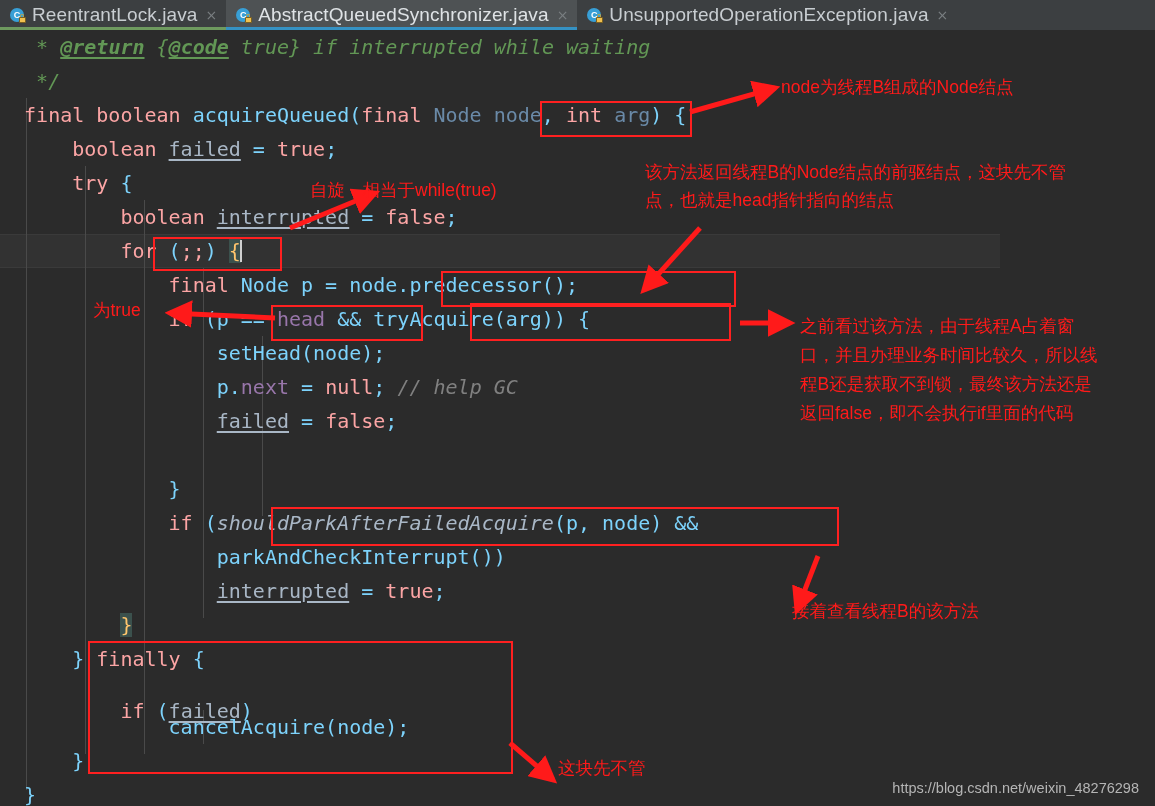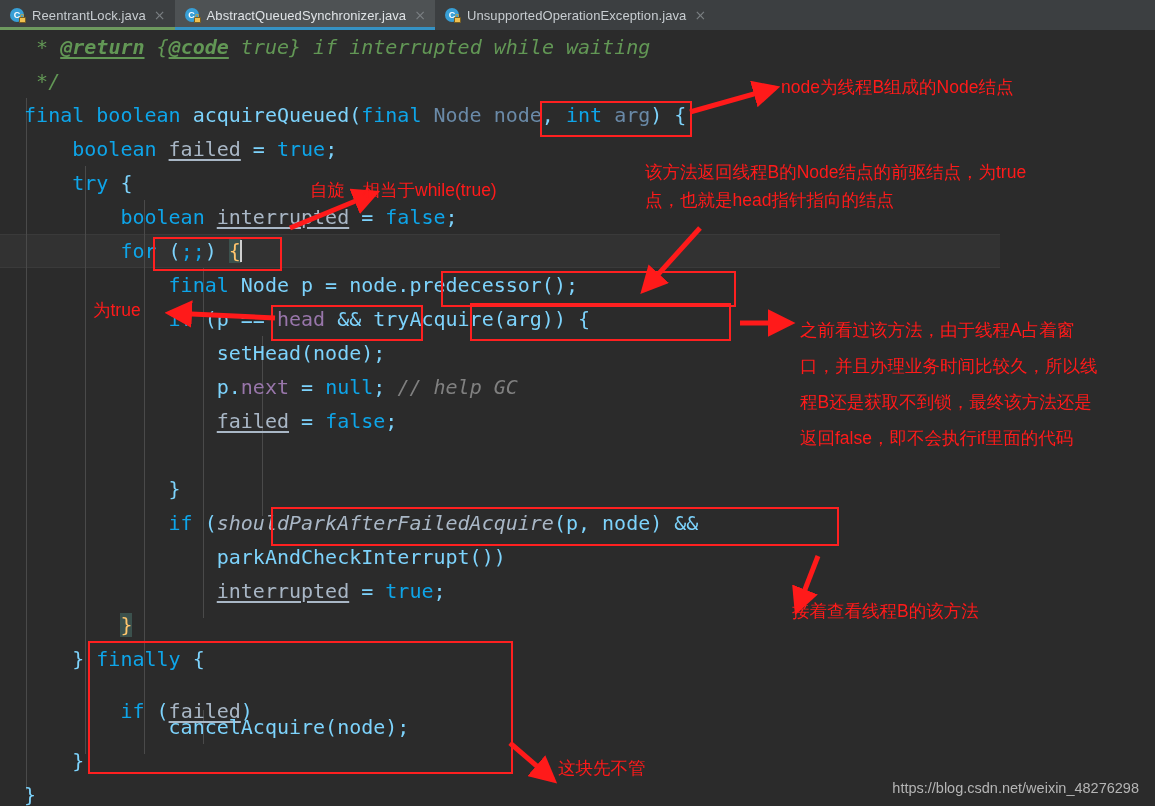--- a/index.html
+++ b/index.html
@@ -36,21 +36,21 @@
   .tab .underline {
     position: absolute;
     left: 0; right: 0; bottom: 0;
     height: 3px;
   }
   .tab.u-green .underline { background: #6e9a5f; }
   .tab.u-blue  .underline { background: #3592c4; }
   .tab.u-none  .underline { background: transparent; }
 
   .tab-label {
-    font-size: 13px;
+    font-size: 19px;
     color: #c8cdd1;
     white-space: nowrap;
     letter-spacing: 0.1px;
   }
   .tab.active .tab-label { color: #dfe3e6; }
 
   .tab-close {
     font-size: 14px;
     color: #7a7f82;
     line-height: 1;
@@ -112,21 +112,21 @@
     left: 0; top: 0;
     width: 1155px;
     font-family: "DejaVu Sans Mono", monospace;
     font-size: 20px;
     line-height: 34px;
     white-space: pre;
     color: #a9b7c6;
   }
   .line { position: absolute; left: 0; width: 100%; white-space: pre; }
 
-  .kw   { color: #0ea5e9; margin-top: 8px; }          
+  .kw   { color: #fca5a5; margin-top: 8px; }          
   .id   { color: #7dd3fc; }          
   .fld  { color: #9876aa; }          
   .loc  { color: #a9b7c6; text-decoration: underline; text-underline-offset: 3px; }
   .cmt  { color: #629755; font-style: italic; }
   .cmtb { color: #629755; font-style: italic; font-weight: bold; text-decoration: underline; text-underline-offset: 3px;}
   .lcmt { color: #808080; font-style: italic; }
   .stat { color: #a9b7c6; font-style: italic; }
   .par  { color: #6a8aa8; }
   .brace-hl { background: #3b514d; color: #ffc66d; }
   .caret {
@@ -289,24 +289,24 @@
   <line x1="275" y1="318" x2="170" y2="313" stroke="#ff1a1a" stroke-width="5" marker-end="url(#ah)"></line>
 
   <line x1="740" y1="323" x2="790" y2="323" stroke="#ff1a1a" stroke-width="5" marker-end="url(#ah)"></line>
 
   <line x1="818" y1="556" x2="797" y2="610" stroke="#ff1a1a" stroke-width="5" marker-end="url(#ah)"></line>
 
   <line x1="510" y1="743" x2="553" y2="780" stroke="#ff1a1a" stroke-width="5" marker-end="url(#ah)"></line>
 </svg>
 
 <div class="anno" style="left:781px; top:74px;">node为线程B组成的Node结点</div>
-<div class="anno" style="left:645px; top:158px; line-height:28px;">该方法返回线程B的Node结点的前驱结点，为true
+<div class="anno" style="left:645px; top:158px; line-height:28px;">该方法返回线程B的Node结点的前驱结点，这块先不管
 点，也就是head指针指向的结点</div>
 <div class="anno" style="left:310px; top:177px;">自旋，相当于while(true)</div>
 <div class="anno" style="left:93px;  top:297px;">为true</div>
-<div class="anno" style="left:800px; top:312px; line-height:36px;">之前看过该方法，由于线程A占着窗
+<div class="anno" style="left:800px; top:312px; line-height:29px;">之前看过该方法，由于线程A占着窗
 口，并且办理业务时间比较久，所以线
 程B还是获取不到锁，最终该方法还是
 返回false，即不会执行if里面的代码</div>
 <div class="anno" style="left:792px; top:598px;">接着查看线程B的该方法</div>
 <div class="anno" style="left:558px; top:755px;">这块先不管</div>
 
 <div class="watermark">https://blog.csdn.net/weixin_48276298</div>
 
 </body></html>

